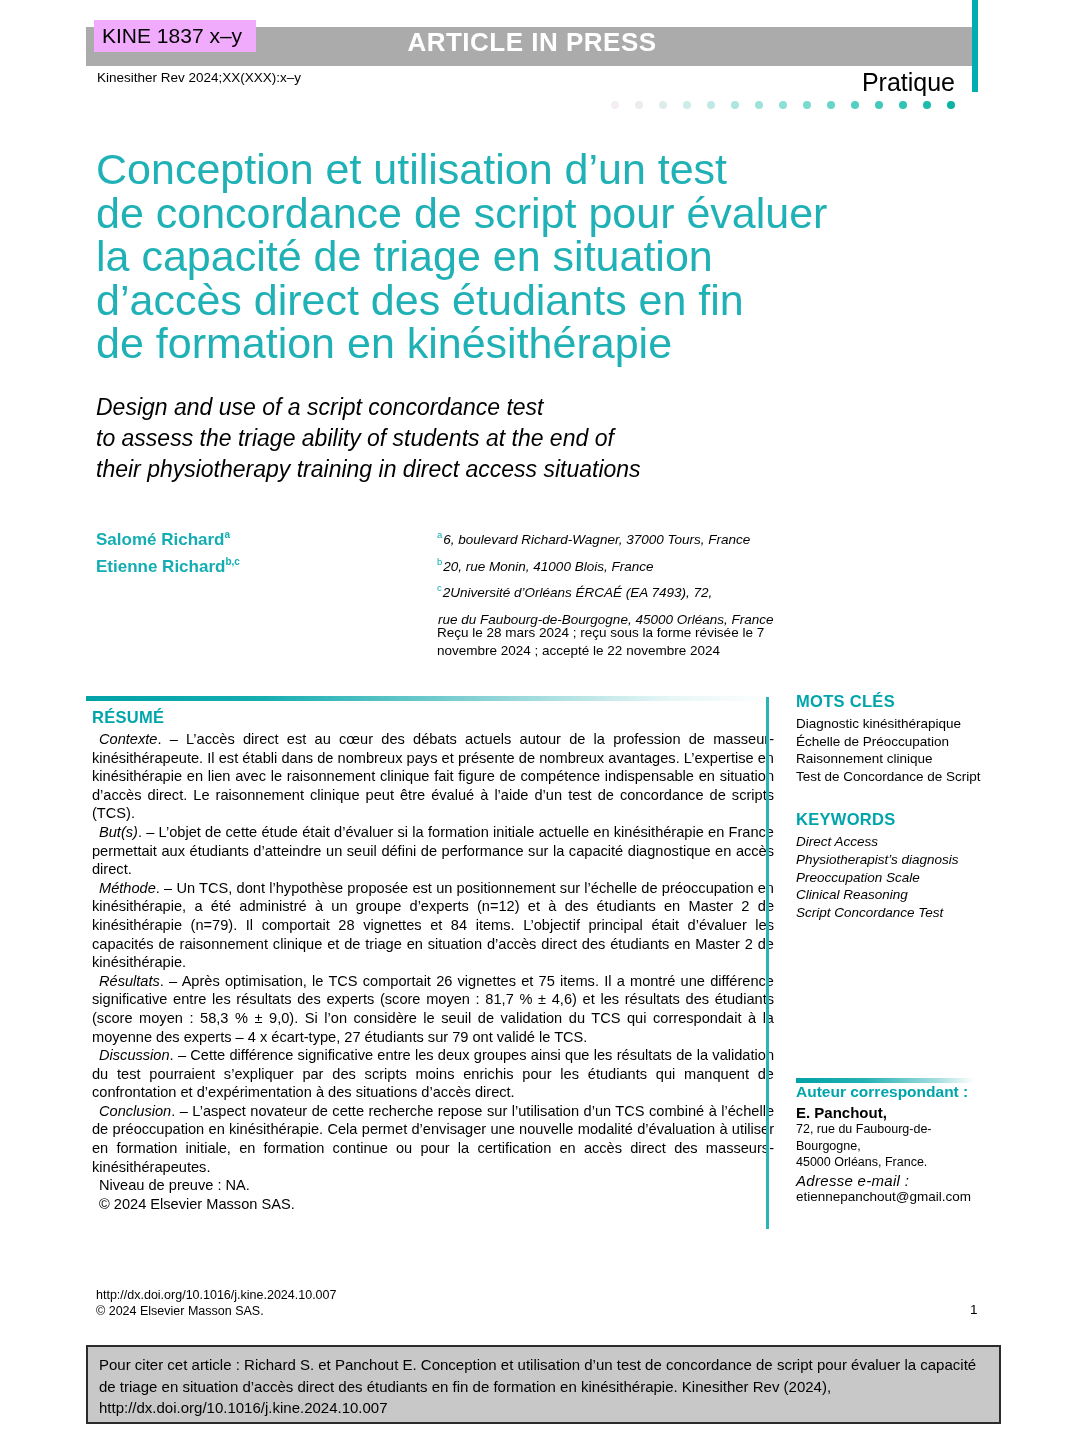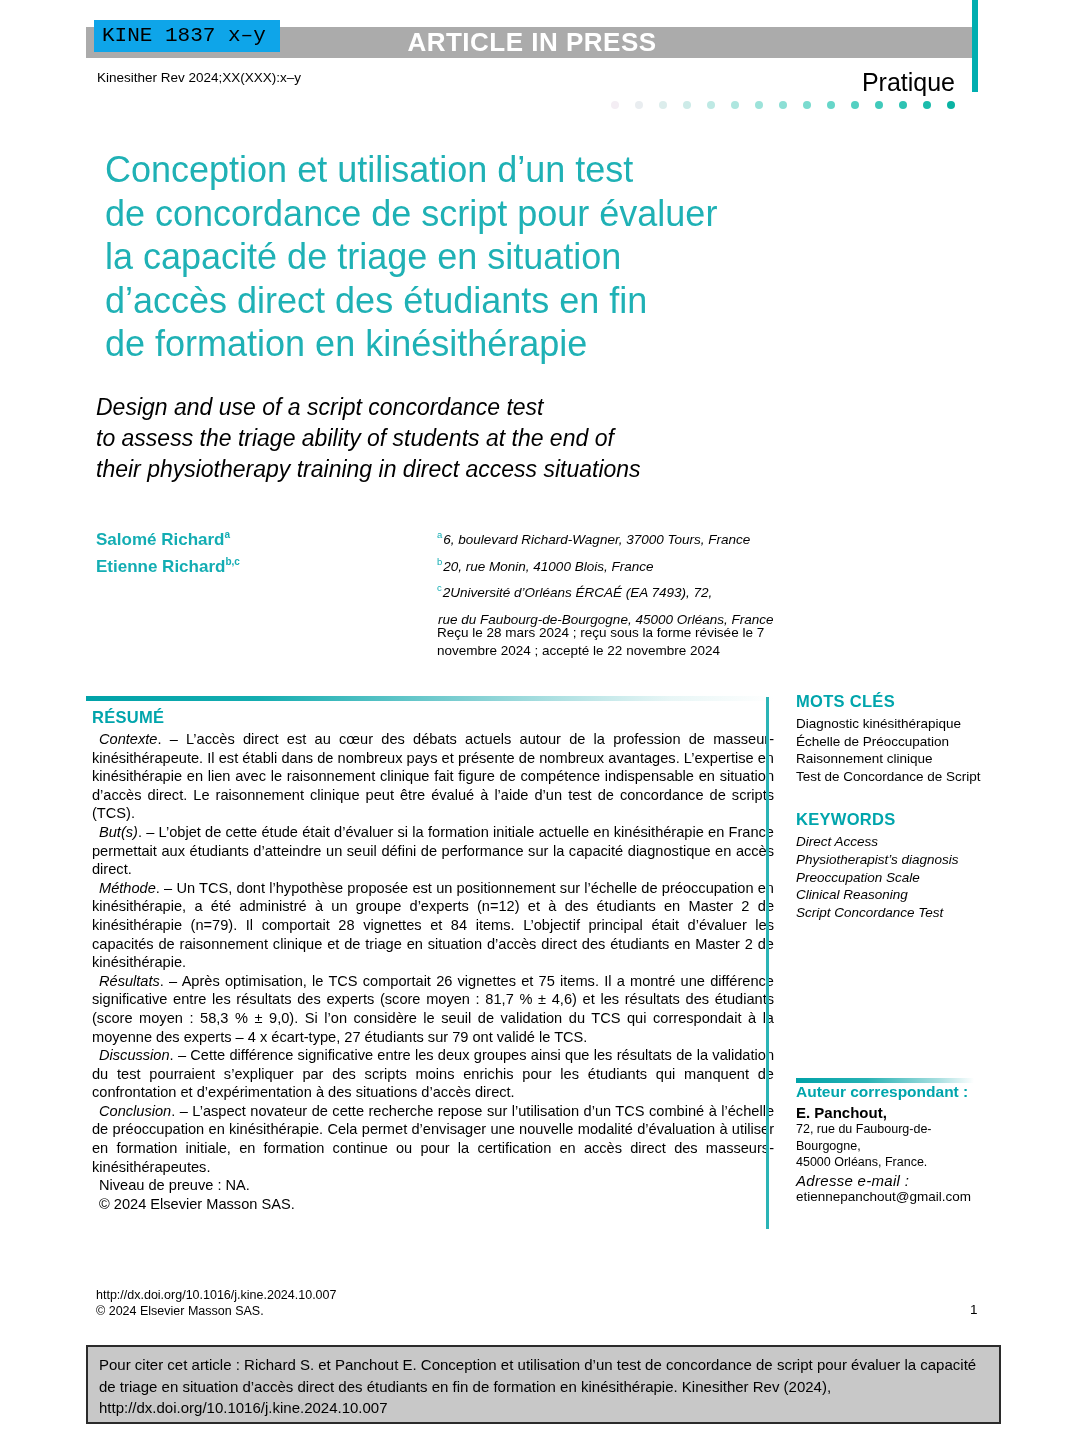--- a/index.html
+++ b/index.html
@@ -2,39 +2,39 @@
 <html><head>
 <meta charset="utf-8">
 <style>
   html,body { margin:0; padding:0; background:#ffffff; }
   #page {
     position:relative; width:1089px; height:1441px; background:#ffffff;
     font-family:"Liberation Sans", sans-serif; color:#000; overflow:hidden;
   }
   
   .banner {
-    position:absolute; left:86px; top:27px; width:892px; height:31px;
+    position:absolute; left:86px; top:27px; width:892px; height:39px;
     background:#ababab; text-align:center;
   }
   .banner-text {
     color:#ffffff; font-weight:bold; font-size:26px; line-height:31px;
     letter-spacing:0.5px;
   }
   .kine-label {
     position:absolute; left:94px; top:20px; height:32px; line-height:32px;
-    background:#0ea5e9; padding:0 14px 0 8px;
-    font-family:Liberation Mono, monospace; font-size:21px; z-index:2;
+    background:#f0abfc; padding:0 14px 0 8px;
+    font-family:Liberation Sans, sans-serif; font-size:21px; z-index:2;
   }
   .journal-ref { position:absolute; left:97px; top:70px; font-size:13.5px; }
   .pratique { position:absolute; right:134px; top:68px; font-size:25px; }
   .top-right-bar { position:absolute; left:972px; top:0; width:6px; height:92px; background:#00aeb0; }
   .dots { position:absolute; left:611px; top:101px; display:flex; gap:16px; }
   .dot { width:8px; height:8px; border-radius:50%; }
   
-  .title-fr { position:absolute; left:105px; top:148px; color:#1fb1b5; font-size:36px; }
+  .title-fr { position:absolute; left:96px; top:148px; color:#1fb1b5; font-size:43px; }
   .title-fr .title-line { line-height:43.5px; white-space:nowrap; }
   .title-en { position:absolute; left:96px; top:392px; font-style:italic; font-size:23px; }
   .title-en .title-line { line-height:31px; white-space:nowrap; }
   
   .authors { position:absolute; left:96px; top:524px; color:#13adb3; font-weight:bold; font-size:17px; }
   .authors .author { line-height:22px; white-space:nowrap; }
   .authors sup { font-size:10px; }
   .affils { position:absolute; left:437px; top:524px; font-size:13.5px; font-style:italic; }
   .affils .affil { line-height:22px; white-space:nowrap; }
   .affils sup { color:#13adb3; font-size:9.5px; font-style:normal; margin-right:1px; }

